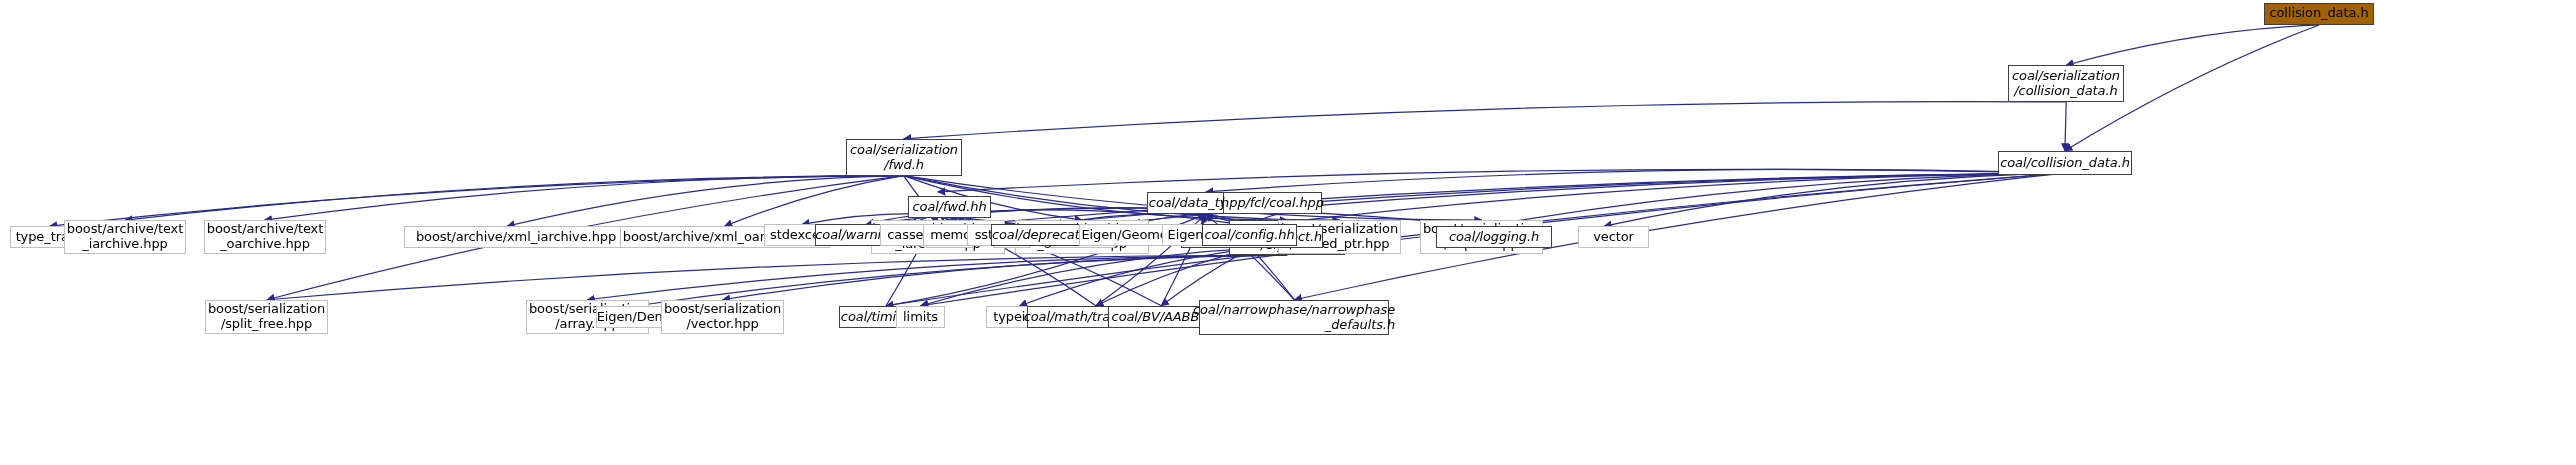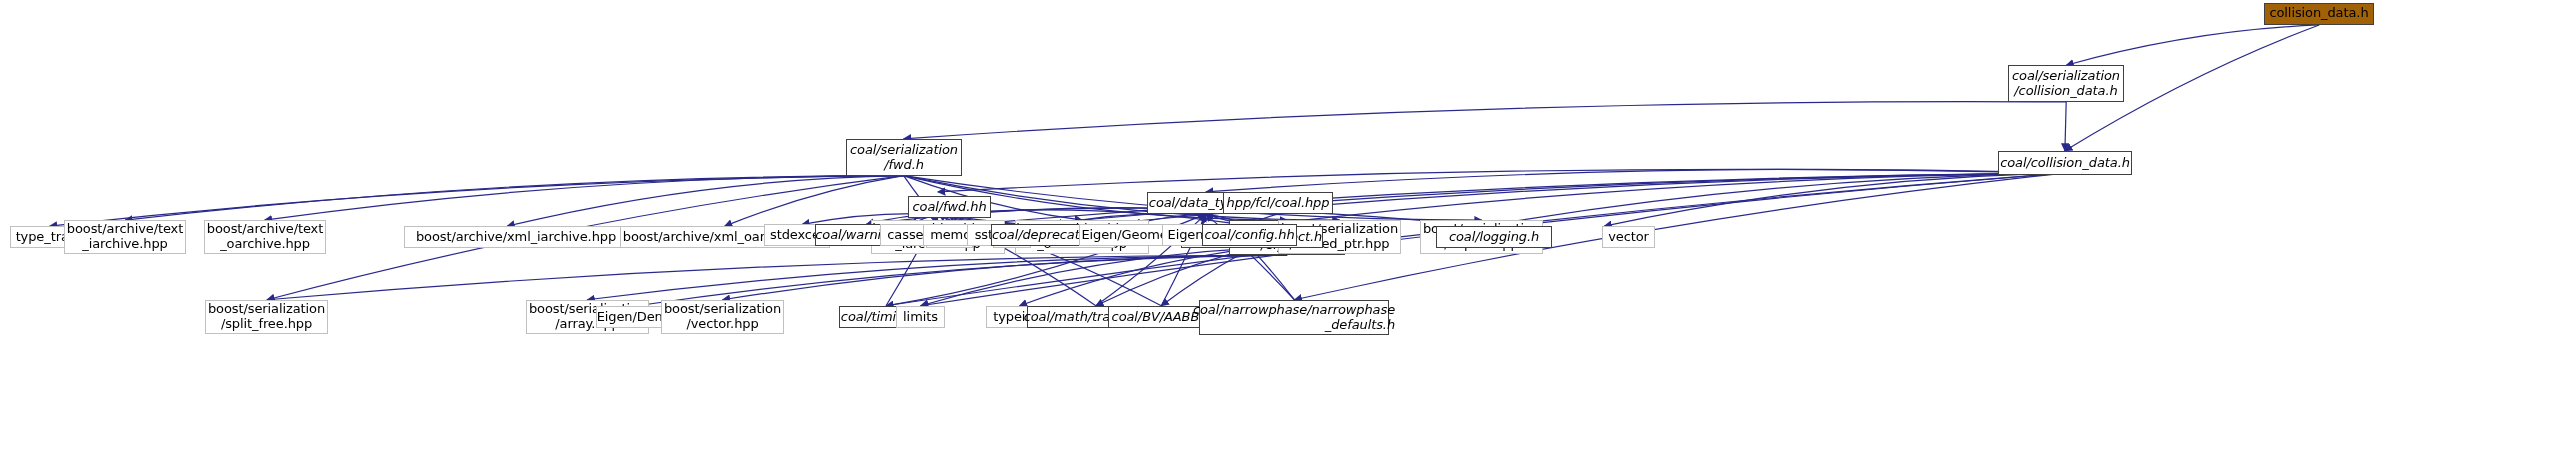--- a/index.html
+++ b/index.html
@@ -132,31 +132,31 @@
       <div class="node" style="left: 526px; top: 300px; width: 123px; height: 34px;">boost/serialization
 /array.hpp</div>
       <div class="node" style="left: 596px; top: 306px; width: 82px; height: 22px;">Eigen/Dense</div>
       <div class="node" style="left: 661px; top: 300px; width: 123px; height: 34px;">boost/serialization
 /vector.hpp</div>
       <div class="node" style="left: 926px; top: 226px; width: 47px; height: 22px;">array</div>
       <div class="node" style="left: 993px; top: 226px; width: 38px; height: 22px;">set</div>
       <div class="node" style="left: 1050px; top: 226px; width: 65px; height: 22px;">numeric</div>
       <div class="node bold" style="left: 1181px; top: 226px; width: 142px; height: 22px;">coal/collision_object.h</div>
       <div class="node bold" style="left: 1436px; top: 226px; width: 116px; height: 22px;">coal/logging.h</div>
-      <div class="node" style="left: 1578px; top: 226px; width: 53px; height: 22px; margin-left: 24px;">vector</div>
+      <div class="node" style="left: 1578px; top: 226px; width: 71px; height: 22px;">vector</div>
       <div class="node bold" style="left: 839px; top: 306px; width: 94px; height: 22px;">coal/timings.h</div>
       <div class="node" style="left: 896px; top: 306px; width: 49px; height: 22px;">limits</div>
       <div class="node" style="left: 986px; top: 306px; width: 67px; height: 22px;">typeinfo</div>
       <div class="node bold" style="left: 1027px; top: 306px; width: 137px; height: 22px;">coal/math/transform.h</div>
       <div class="node bold" style="left: 1108px; top: 306px; width: 107px; height: 22px;">coal/BV/AABB.h</div>
       <div class="node bold" style="left: 1199px; top: 300px; width: 190px; height: 35px; text-align: right;">coal/narrowphase/narrowphase
 _defaults.h</div>
       <div class="node bold" style="left: 896px; top: 196px; width: 83px; height: 22px; margin-left: 12px;">coal/fwd.hh</div>
       <div class="node bold" style="left: 1147px; top: 192px; width: 117px; height: 22px;">coal/data_types.h</div>
-      <div class="node bold" style="left: 1223px; top: 192px; width: 110px; height: 22px;">hpp/fcl/coal.hpp</div>
+      <div class="node bold" style="left: 1223px; top: 192px; width: 99px; height: 22px;">hpp/fcl/coal.hpp</div>
       <div class="node" style="left: 764px; top: 224px; width: 75px; height: 22px;">stdexcept</div>
       <div class="node bold" style="left: 815px; top: 224px; width: 103px; height: 22px;">coal/warning.hh</div>
       <div class="node" style="left: 880px; top: 224px; width: 61px; height: 22px;">cassert</div>
       <div class="node" style="left: 923px; top: 224px; width: 68px; height: 22px;">memory</div>
       <div class="node" style="left: 967px; top: 224px; width: 67px; height: 22px;">sstream</div>
       <div class="node bold" style="left: 991px; top: 224px; width: 126px; height: 22px;">coal/deprecated.hh</div>
       <div class="node" style="left: 1079px; top: 224px; width: 109px; height: 22px;">Eigen/Geometry</div>
       <div class="node" style="left: 1162px; top: 224px; width: 81px; height: 22px;">Eigen/Core</div>
       <div class="node bold" style="left: 1202px; top: 224px; width: 95px; height: 22px;">coal/config.hh</div>
     </div>

